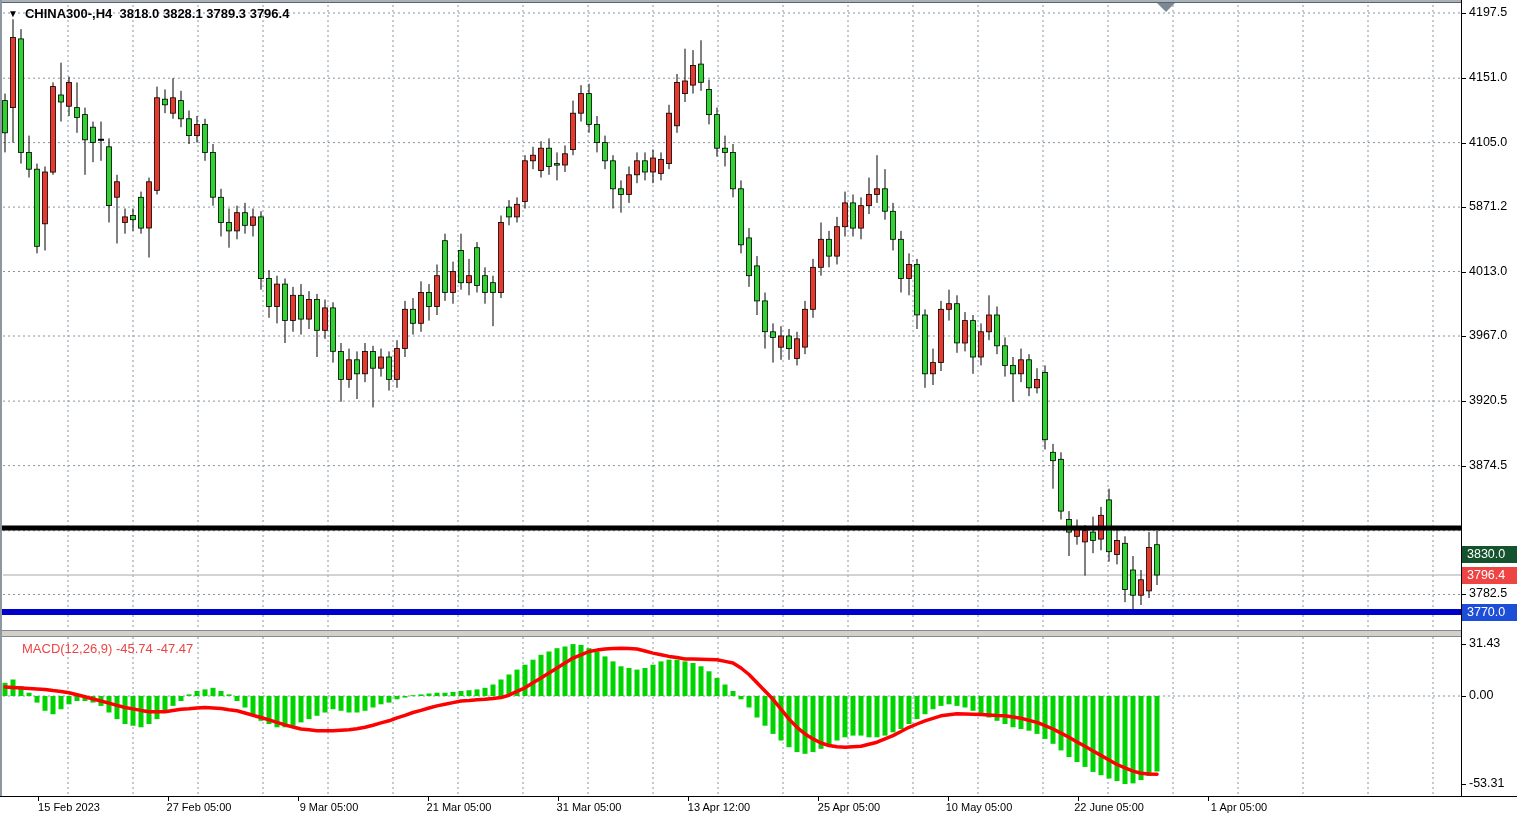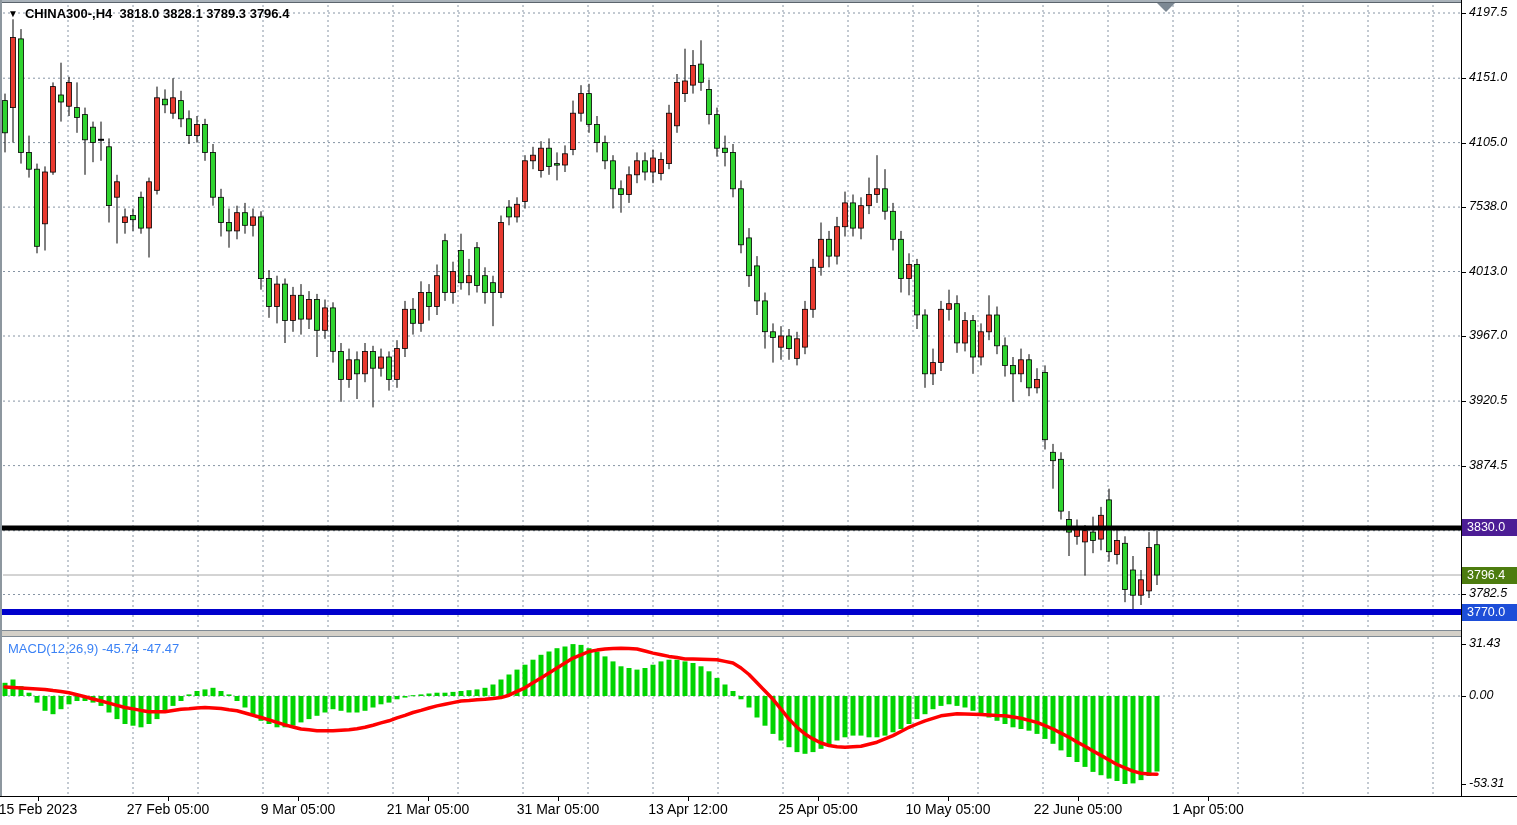--- a/index.html
+++ b/index.html
@@ -16,37 +16,37 @@
   #panel-divider{
     position:absolute;left:0;top:630px;width:1462px;height:7px;background:#d4d0c8;
     border-top:1px solid #7f8a94;border-bottom:1px solid #7f8a94;box-sizing:border-box;
   }
   #symbol-quote{
     position:absolute;left:8px;top:6px;font-size:13px;font-weight:bold;color:#000;
     display:flex;align-items:center;gap:7px;white-space:pre;z-index:5;
   }
   #symbol-quote .tri{font-size:10px;line-height:13px;}
   #macd-title{
-    position:absolute;left:8px;top:641px;font-size:13px;color:#3b82f6;z-index:5;white-space:pre;
+    position:absolute;left:22px;top:641px;font-size:13px;color:#ef4444;z-index:5;white-space:pre;
   }
   #right-axis{
     position:absolute;left:1461px;top:0;width:56px;height:796px;background:#fff;
     border-left:1px solid #000;box-sizing:border-box;z-index:4;
   }
-  .ax-label{position:absolute;left:7px;font-size:12.5px;color:#000;white-space:nowrap;font-style:italic;}
+  .ax-label{position:absolute;left:7px;font-size:12.5px;color:#000;white-space:nowrap;}
   .ax-tick{position:absolute;left:0;width:4px;height:1px;background:#000;}
   .ax-badge{
     position:absolute;left:0;width:56px;height:17px;color:#fff;font-size:12.5px;
     line-height:17px;padding-left:5px;box-sizing:border-box;white-space:nowrap;
   }
   #time-axis{
     position:absolute;left:0;top:796px;width:1517px;height:29px;background:#fff;
     border-top:1px solid #000;box-sizing:border-box;z-index:4;
   }
-  .t-label{position:absolute;top:4px;font-size:14px;color:#000;transform:translateX(-50%);white-space:nowrap;}
+  .t-label{position:absolute;top:4px;font-size:11px;color:#000;transform:translateX(-50%);white-space:nowrap;margin-left:31px;}
   .t-tick{position:absolute;top:0;width:1px;height:4px;background:#000;}
   .bottom-edge{position:absolute;left:0;top:822px;width:1517px;height:1px;background:#c3c3c3;}
 </style>
 </head>
 <body>
 
 <div id="chart-window">
   <svg id="price-svg" width="1462" height="637">
       <g>
         <line x1="68" y1="0" x2="68" y2="630" stroke="#8694a4" stroke-width="1" stroke-dasharray="2,3"></line>
@@ -564,39 +564,39 @@
   <div id="macd-title">MACD(12,26,9) -45.74 -47.47</div>
 
   <div id="right-axis">
       <div class="ax-tick" style="top:13px"></div>
      <span class="ax-label" style="top:5px">4197.5</span>
       <div class="ax-tick" style="top:78px"></div>
      <span class="ax-label" style="top:70px">4151.0</span>
       <div class="ax-tick" style="top:143px"></div>
      <span class="ax-label" style="top:135px">4105.0</span>
       <div class="ax-tick" style="top:207px"></div>
-     <span class="ax-label" style="top:199px">7538.0</span>
+     <span class="ax-label" style="top:199px">5871.2</span>
       <div class="ax-tick" style="top:272px"></div>
      <span class="ax-label" style="top:264px">4013.0</span>
       <div class="ax-tick" style="top:336px"></div>
      <span class="ax-label" style="top:328px">3967.0</span>
       <div class="ax-tick" style="top:401px"></div>
      <span class="ax-label" style="top:393px">3920.5</span>
       <div class="ax-tick" style="top:466px"></div>
      <span class="ax-label" style="top:458px">3874.5</span>
       <div class="ax-tick" style="top:594px"></div>
      <span class="ax-label" style="top:586px">3782.5</span>
       <div class="ax-tick" style="top:644px"></div>
      <span class="ax-label" style="top:636px">31.43</span>
       <div class="ax-tick" style="top:696px"></div>
      <span class="ax-label" style="top:688px">0.00</span>
       <div class="ax-tick" style="top:784px"></div>
      <span class="ax-label" style="top:776px">-53.31</span>
-      <div class="ax-badge" style="top:519px;background:#4c1d95">3830.0</div>
-      <div class="ax-badge" style="top:567px;background:#4d7c0f">3796.4</div>
+      <div class="ax-badge" style="top:546px;background:#14532d">3830.0</div>
+      <div class="ax-badge" style="top:567px;background:#ef4444">3796.4</div>
       <div class="ax-badge" style="top:604px;background:#1d4ed8">3770.0</div>
     </div>
   <div id="time-axis">
       <div class="t-tick" style="left:38px"></div>
      <span class="t-label" style="left:38px">15 Feb 2023</span>
       <div class="t-tick" style="left:168px"></div>
      <span class="t-label" style="left:168px">27 Feb 05:00</span>
       <div class="t-tick" style="left:298px"></div>
      <span class="t-label" style="left:298px">9 Mar 05:00</span>
       <div class="t-tick" style="left:428px"></div>

